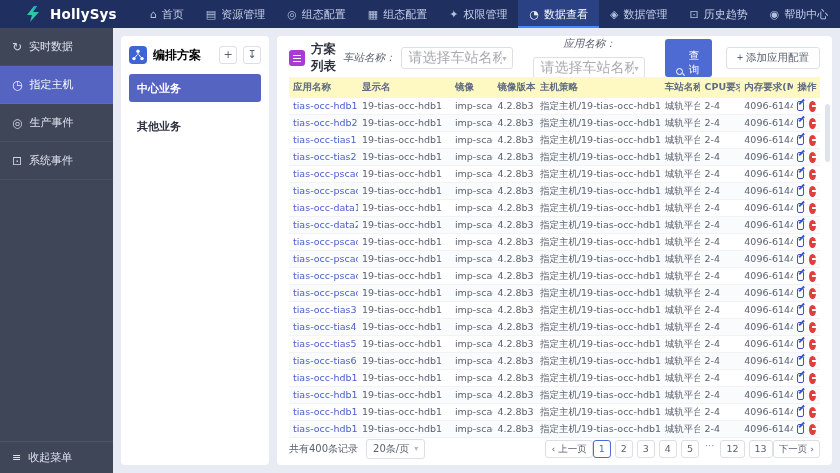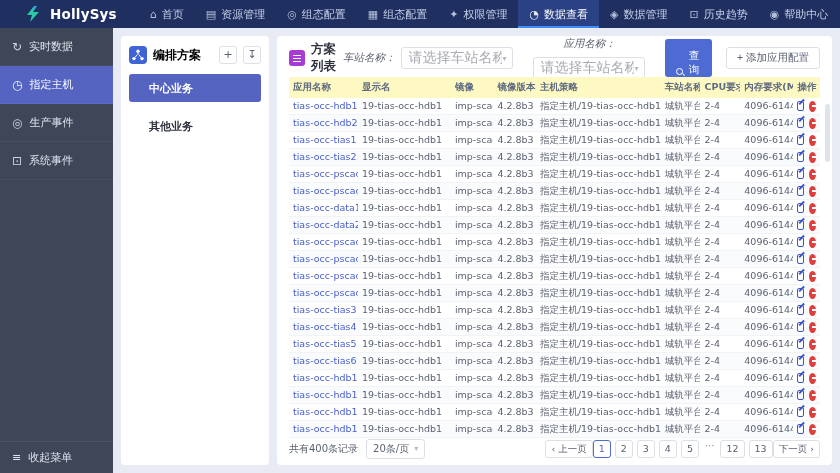--- a/index.html
+++ b/index.html
@@ -36,21 +36,21 @@
 
   
   .plan-card { width:148px; background:#fff; border-radius:4px; padding:10px 8px;
     flex-shrink:0; }
   .plan-header { display:flex; align-items:center; gap:6px; }
   .plan-title { flex:1; font-size:12px; font-weight:700; color:#000000; }
   .plan-btn { width:18px; height:18px; border:1px solid #dcdfe6; border-radius:3px;
     background:#fff; color:#5a6170; font-size:11px; line-height:16px; text-align:center;
     cursor:pointer; }
   .plan-item { margin-top:10px; height:28px; border-radius:3px; display:flex;
-    align-items:center; padding-left:20px; font-size:11px; color:#2f3340; cursor:pointer;
+    align-items:center; padding-left:8px; font-size:11px; color:#2f3340; cursor:pointer;
     font-weight:600; }
   .plan-item.active { background:#5563c1; color:#fff; }
 
   
   .main-card { flex:1; background:#fff; border-radius:4px; padding:10px 12px 6px;
     display:flex; flex-direction:column; position:relative; overflow:hidden; }
   .main-header { display:flex; align-items:center; gap:6px; height:24px; }
   .list-icon { width:16px; height:16px; border-radius:3px; background:#a73bd4;
     position:relative; flex-shrink:0; }
   .list-icon::before { content:""; position:absolute; left:4px; top:4.5px; width:8px;

